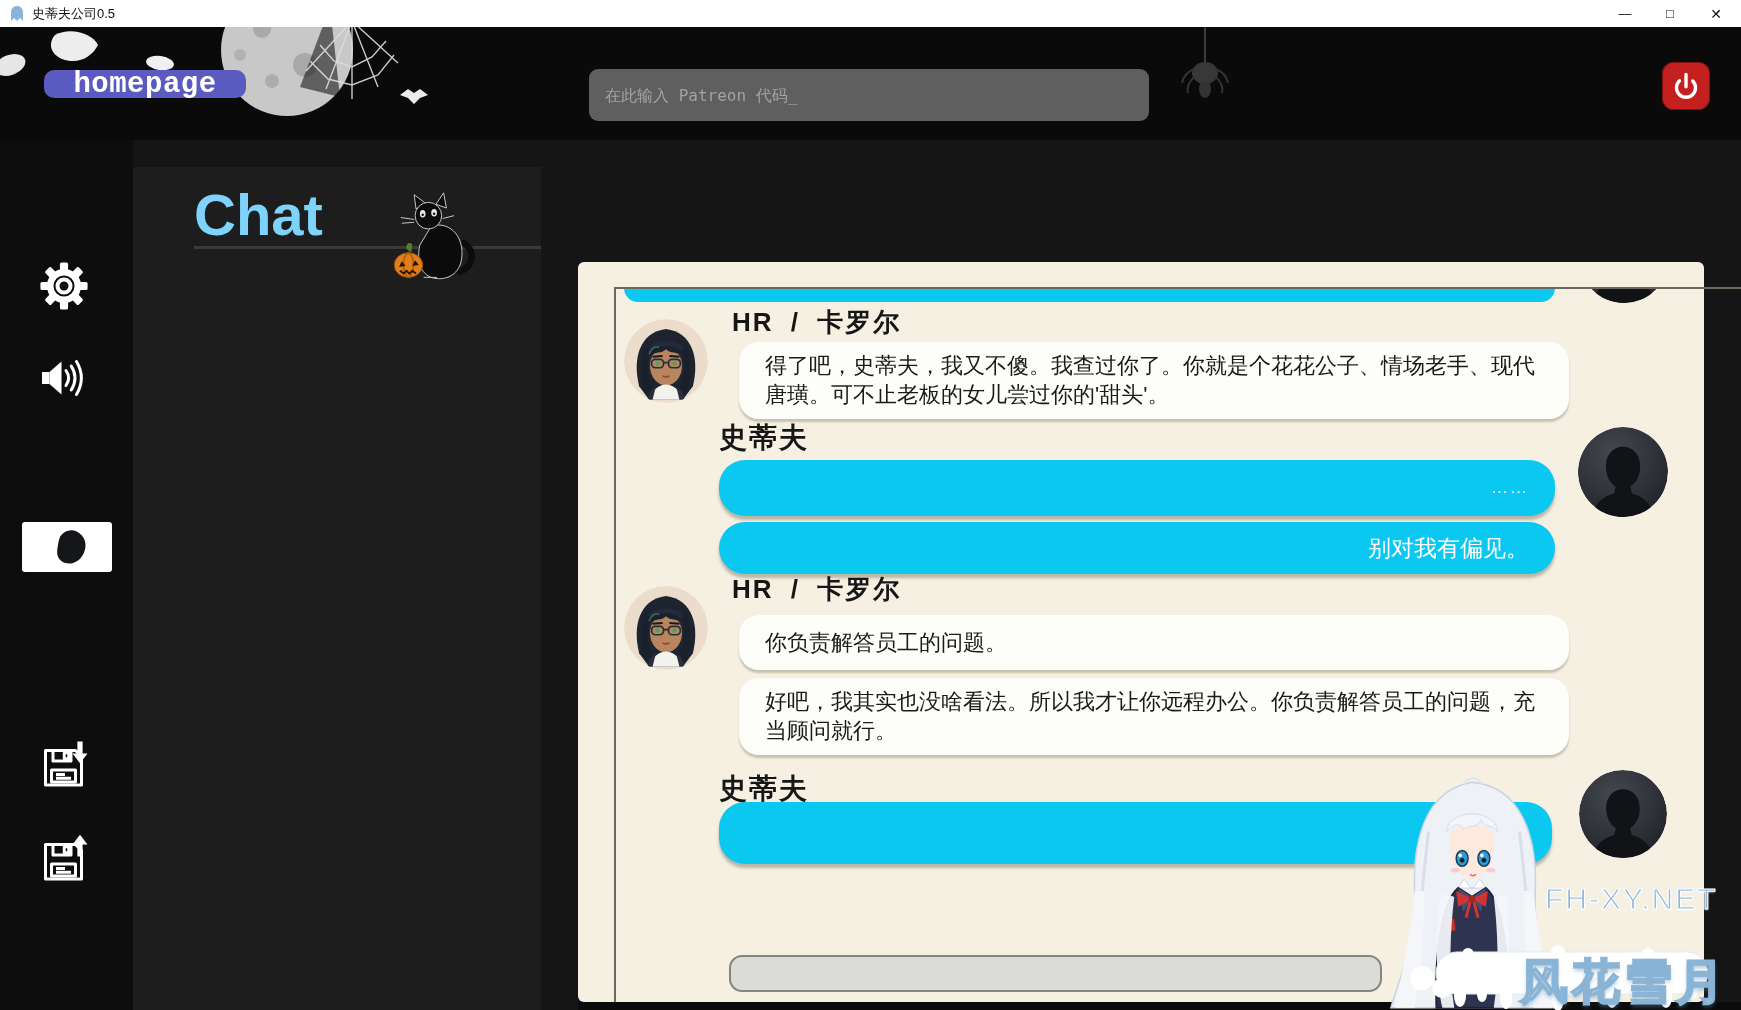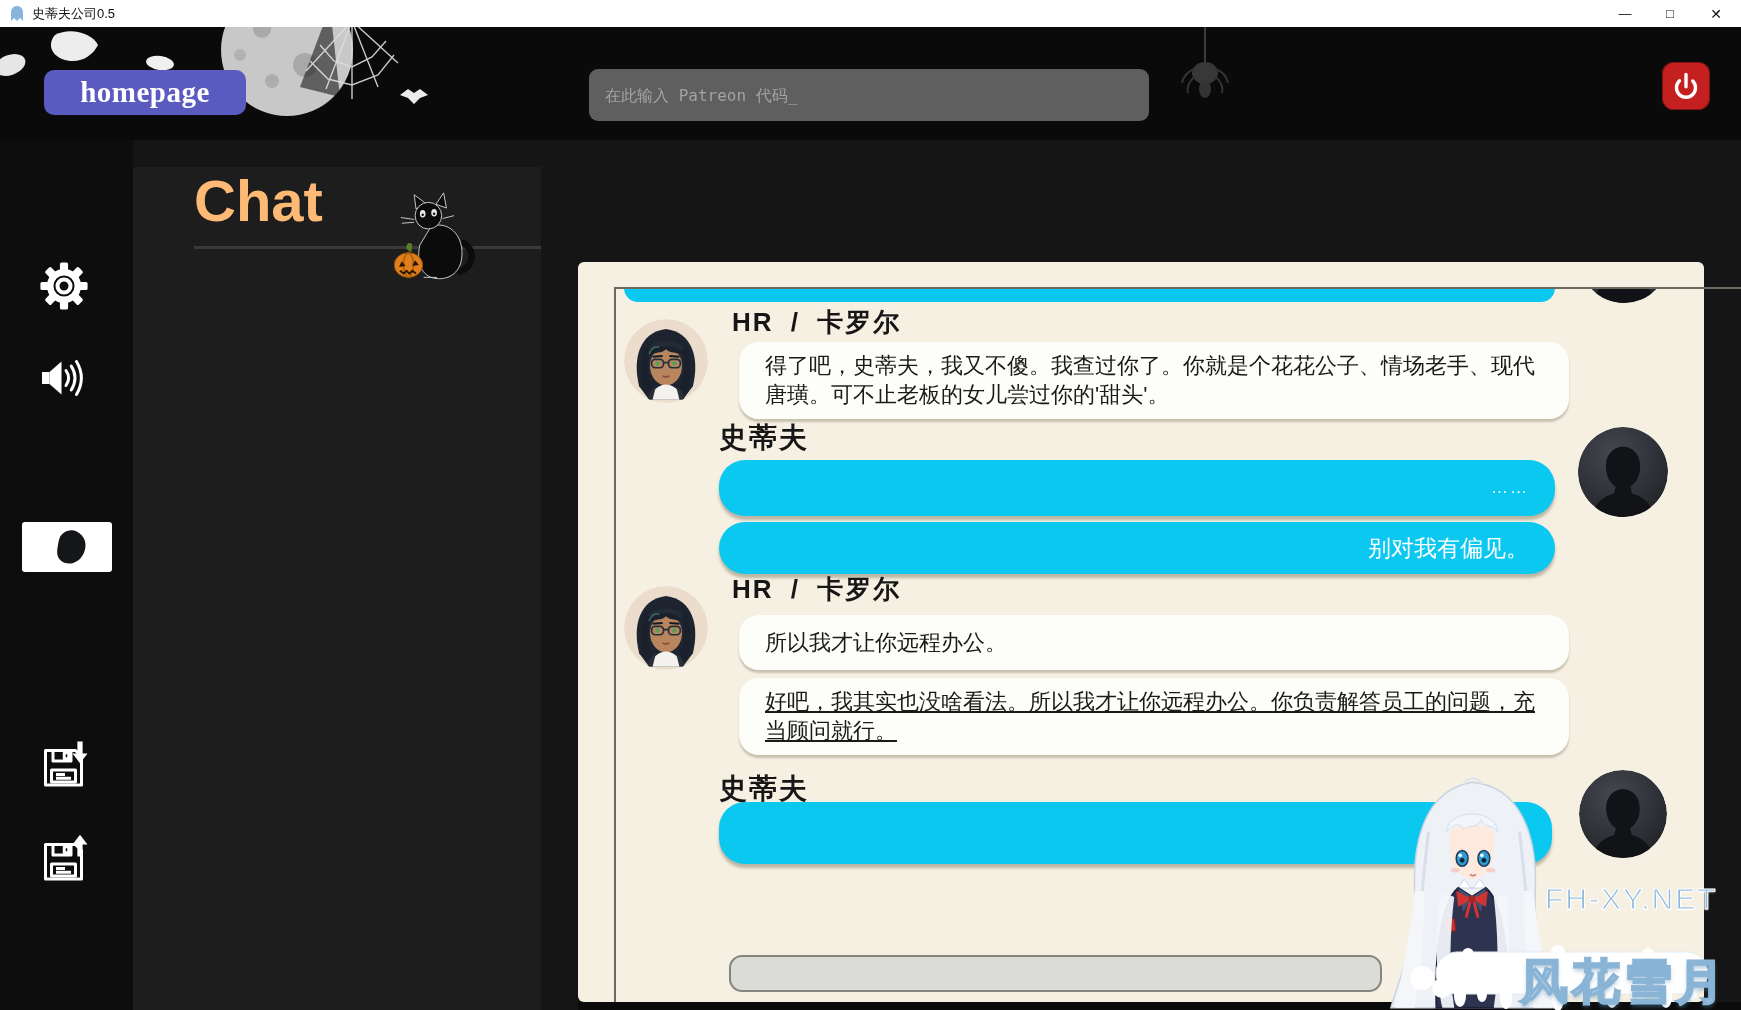--- a/index.html
+++ b/index.html
@@ -10,38 +10,38 @@
   
   #titlebar{left:0;top:0;width:1741px;height:27px;background:#ffffff;color:#111;display:flex;align-items:center;}
   #titlebar .app-ico{margin-left:10px;width:14px;height:17px;}
   #titlebar .ttl{margin-left:8px;font-size:13px;color:#101010;text-align:center;}
   .wctrl{position:absolute;top:0;height:27px;width:44px;display:flex;align-items:center;justify-content:center;
          font-size:13px;color:#111;cursor:default;}
   #btn-min{left:1603px;} #btn-max{left:1648px;} #btn-close{left:1694px;font-size:14px;}
 
   
   #header{left:0;top:27px;width:1741px;height:113px;background:#0a0a0a;overflow:hidden;}
-  #homepage-btn{left:44px;top:43px;width:202px;height:45px;background:#5a5ac0;border-radius:10px;border:none;
-      color:#fff;font-weight:bold;font-size:29px;font-family:Liberation Serif, serif;
+  #homepage-btn{left:44px;top:43px;width:202px;height:28px;background:#5a5ac0;border-radius:10px;border:none;
+      color:#fff;font-weight:bold;font-size:29px;font-family:Liberation Mono, monospace;
       display:flex;align-items:center;justify-content:center;letter-spacing:.5px;cursor:pointer;}
   #patreon-input{left:589px;top:42px;width:560px;height:52px;background:#5f5f5f;border:none;border-radius:9px;
       color:#7dd3fc;font-family:"DejaVu Sans Mono","Liberation Mono",monospace;font-size:16px;padding:0 16px;box-sizing:border-box;}
   #patreon-input::placeholder{color:#a2a2a2;}
   #power-btn{left:1662px;top:35px;width:48px;height:48px;background:#c42020;border-radius:12px;border:none;
       display:flex;align-items:center;justify-content:center;cursor:pointer;box-shadow:0 0 0 1px #7e1414 inset;}
 
   
   #sidebar{left:0;top:140px;width:133px;height:870px;background:#0d0d0d;}
   .side-btn{position:absolute;background:none;border:none;padding:0;cursor:pointer;}
   #patreon-side-btn{left:22px;top:522px;width:90px;height:50px;background:#fff;border-radius:3px;border:none;
       display:flex;align-items:center;justify-content:center;cursor:pointer;}
 
   
   #chatlist{left:133px;top:167px;width:408px;height:843px;background:#1d1d1e;}
-  #chat-title{left:61px;top:0;font-size:58px;font-weight:bold;color:#fdba74;letter-spacing:0;}
+  #chat-title{left:61px;top:14px;font-size:58px;font-weight:bold;color:#7dd3fc;letter-spacing:0;}
   #chat-underline{left:61px;top:79px;width:347px;height:3px;background:#3a3a3a;}
 
   
   #chat-panel{left:578px;top:262px;width:1126px;height:740px;background:#f5f0e2;border-radius:6px;}
   #chat-inner{left:36px;top:25px;width:1216px;height:715px;border:2px solid #6b695e;border-bottom:none;
       box-sizing:border-box;overflow:hidden;}
 
   .avatar{border-radius:50%;overflow:hidden;}
   .speaker-name{font-size:26px;font-weight:600;color:#161616;letter-spacing:2px;word-spacing:8px;}
   .bubble-left{background:#fdfdf9;border-radius:20px;box-shadow:0 3px 2px rgba(120,110,90,.35);
@@ -282,22 +282,22 @@
            padding:0 26px;font-size:17px;letter-spacing:2px;">……</div>
       <div class="abs bubble-cyan" style="left:103px;top:233px;width:836px;height:52px;line-height:52px;padding:0 26px;">别对我有偏见。</div>
       <svg class="abs avatar" style="left:962px;top:138px;" width="90" height="90" viewBox="0 0 100 100">
           <use href="#steveavatar"></use>
         </svg>
 
       <svg class="abs avatar" style="left:8px;top:297px;" width="84" height="84" viewBox="0 0 100 100">
           <use href="#hravatar"></use>
         </svg>
       <div class="abs speaker-name" style="left:116px;top:283px;">HR / 卡罗尔</div>
-      <div class="abs bubble-left" style="left:123px;top:326px;width:830px;height:55px;line-height:37px;">所以我才让你远程办公。</div>
-      <div class="abs bubble-left" style="left:123px;top:389px;width:830px;min-height:76px;text-decoration:underline;">好吧，我其实也没啥看法。所以我才让你远程办公。你负责解答员工的问题，充当顾问就行。</div>
+      <div class="abs bubble-left" style="left:123px;top:326px;width:830px;height:55px;line-height:37px;">你负责解答员工的问题。</div>
+      <div class="abs bubble-left" style="left:123px;top:389px;width:830px;min-height:76px;">好吧，我其实也没啥看法。所以我才让你远程办公。你负责解答员工的问题，充当顾问就行。</div>
 
       <div class="abs speaker-name" style="left:103px;top:481px;font-size:28px;">史蒂夫</div>
       <div class="abs bubble-cyan" style="left:103px;top:513px;width:833px;height:62px;line-height:62px;padding:0 30px;">意。</div>
       <svg class="abs avatar" style="left:963px;top:481px;" width="88" height="88" viewBox="0 0 100 100">
           <use href="#steveavatar"></use>
         </svg>
 
       <div id="scroll-track" class="abs"></div>
     </div>
   </div>

